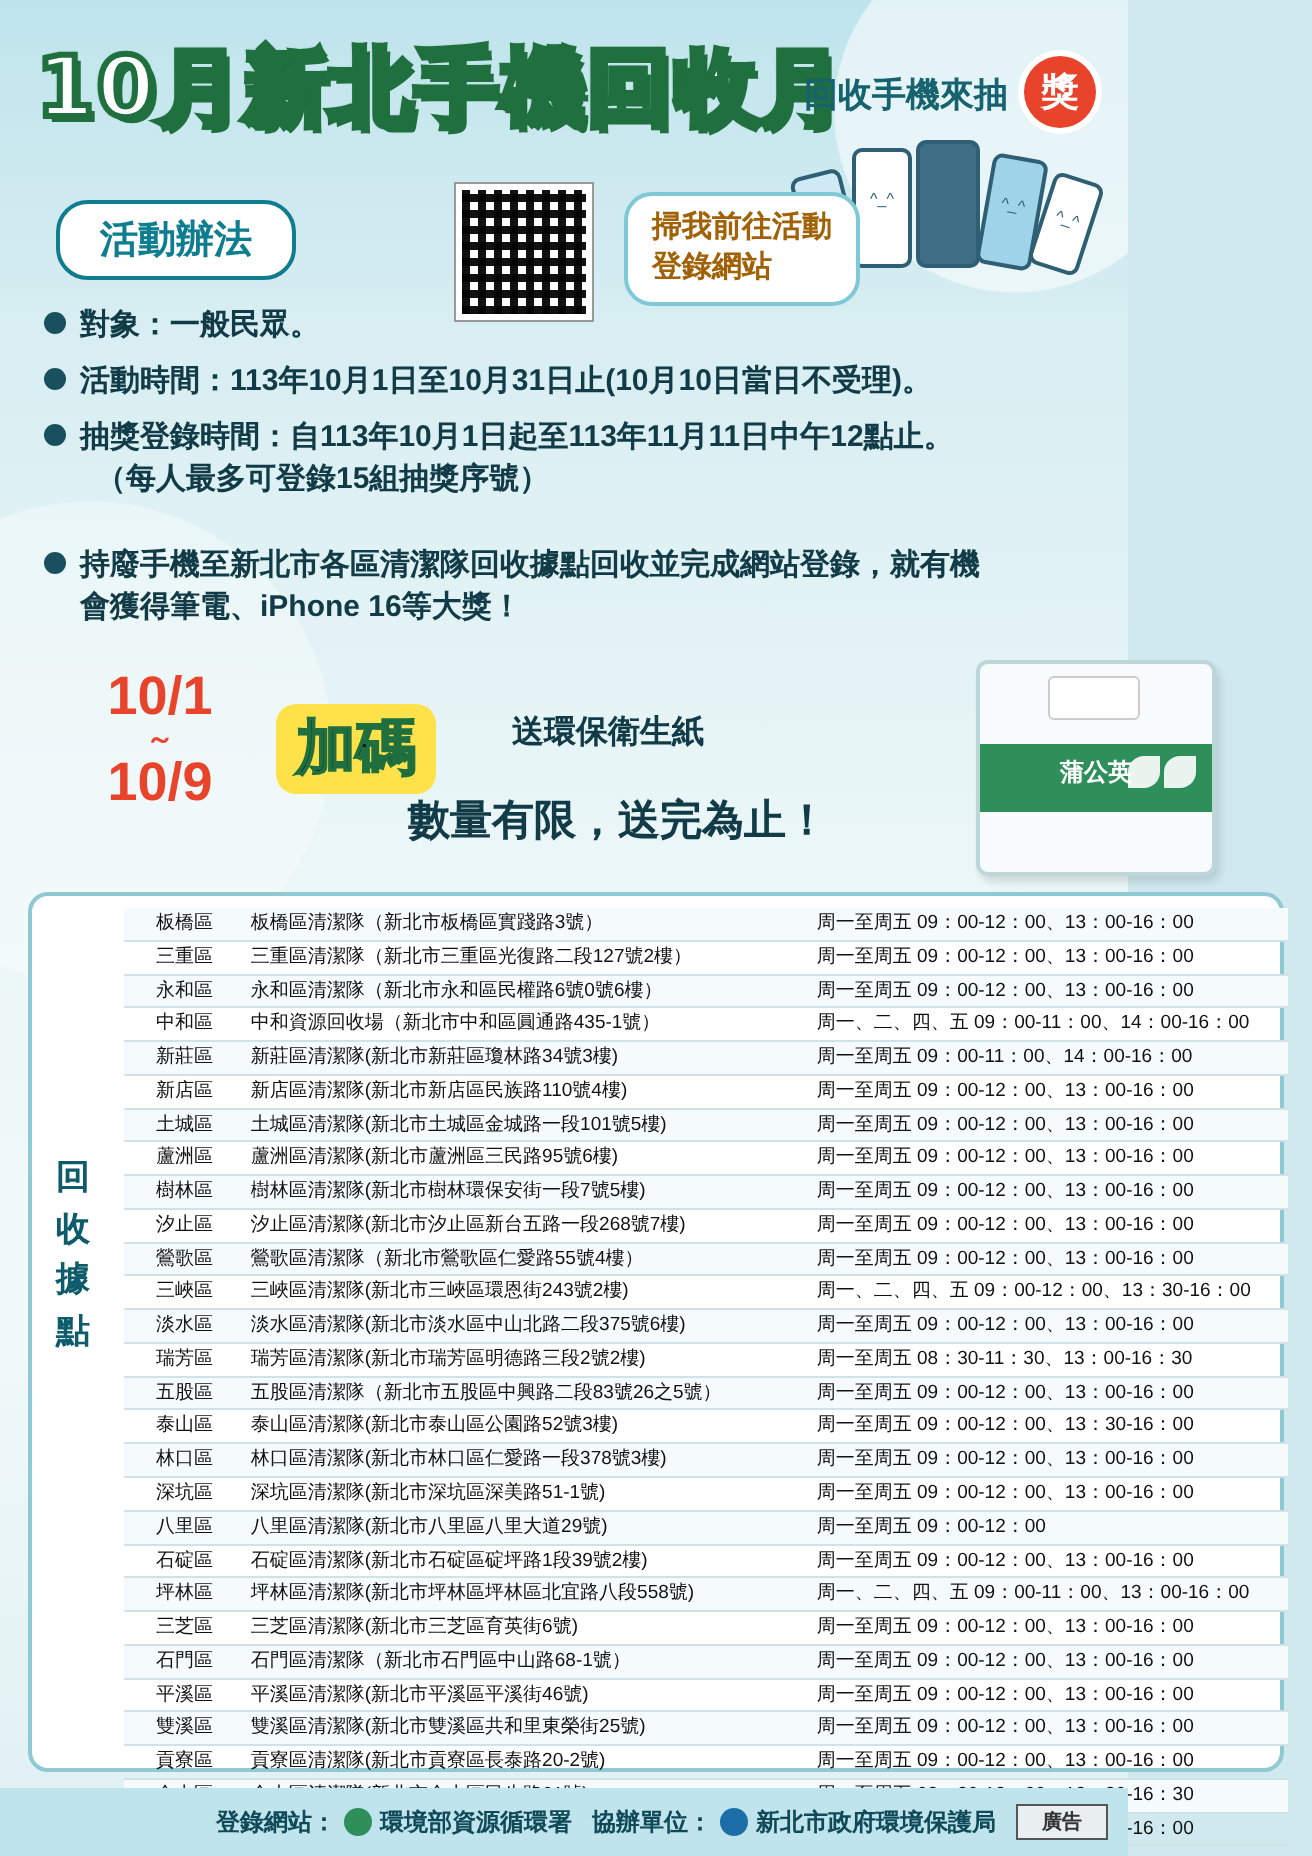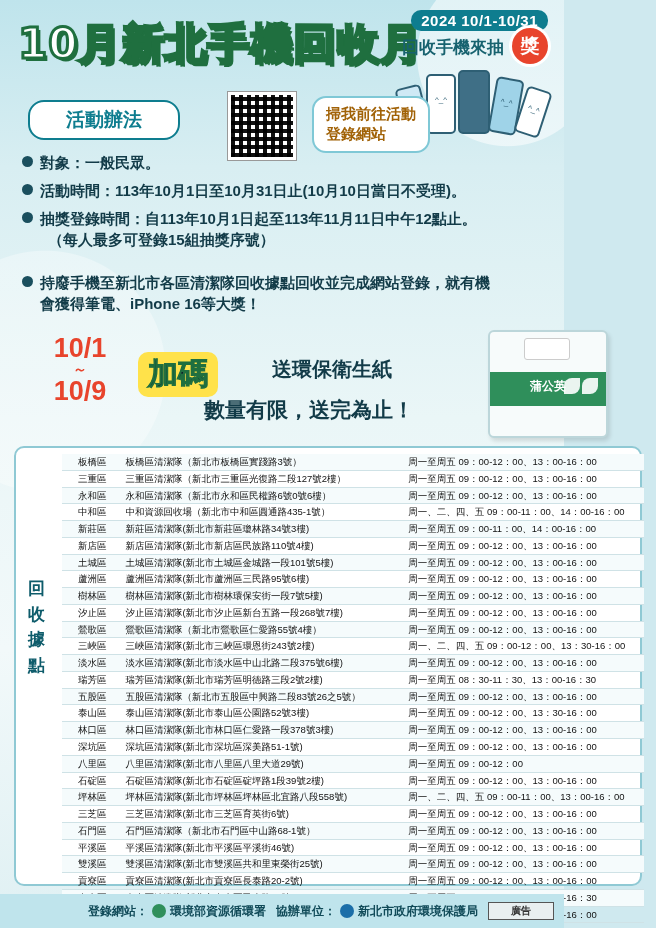--- a/index.html
+++ b/index.html
@@ -54,21 +54,21 @@
   .ph.a{left:0;top:18px;width:22px;height:46px;background:#cfe9f5;transform:rotate(-14deg);}
   .ph.b{left:26px;top:6px;width:26px;height:56px;background:#ffffff;}
   .ph.c{left:58px;top:2px;width:28px;height:60px;background:#3f6f86;}
   .ph.d{left:92px;top:10px;width:24px;height:52px;background:#9fd3e8;transform:rotate(10deg);}
   .ph.e{left:120px;top:20px;width:22px;height:44px;background:#ffffff;transform:rotate(18deg);}
   .ph .face{position:absolute;left:50%;top:34%;transform:translateX(-50%);font-size:8px;color:#2e5f74;}
   
   .rules-title{
     position:absolute;left:28px;top:100px;
     background:#fff;border:2px solid #0e7d8f;border-radius:16px;
-    padding:5px 36px;font-size:19px;font-weight:bold;color:#0e7d8f;
+    padding:5px 20px;font-size:19px;font-weight:bold;color:#0e7d8f;
   }
   .qr{
     position:absolute;left:228px;top:92px;width:62px;height:62px;
     background:
       repeating-linear-gradient(90deg,#111 0 4px,#fff 4px 8px),
       repeating-linear-gradient(0deg,#111 0 4px,#fff 4px 8px);
     background-blend-mode:multiply;
     border:3px solid #fff;box-shadow:0 0 0 1px #999;
   }
   .qr-callout{
@@ -89,21 +89,21 @@
   }
   .dates .d1{font-size:27px;}
   .dates .tilde{font-size:14px;}
   .dates .d2{font-size:27px;}
   .plus{
     position:absolute;left:118px;top:22px;
     font-size:30px;font-weight:bold;color:#0f172a;
     background:#ffe24a;border-radius:10px;padding:2px 10px;
     -webkit-text-stroke:1px #1f6f3f;
   }
-  .bonus-line1{position:absolute;left:252px;top:26px;font-size:20px;font-weight:bold;color:#123b48;}
+  .bonus-line1{position:absolute;left:236px;top:26px;font-size:16px;font-weight:bold;color:#123b48;}
   .bonus-line2{position:absolute;left:184px;top:66px;font-size:21px;font-weight:bold;color:#123b48;}
   .tissue{
     position:absolute;right:28px;top:0;width:116px;height:104px;
     background:#f7fbfb;border:2px solid #bcd6da;border-radius:6px;
     box-shadow:2px 3px 4px rgba(0,0,0,.12);
   }
   .tissue .band{position:absolute;left:0;right:0;top:40px;height:34px;background:#2f8f5b;}
   .tissue .brand{position:absolute;left:0;right:0;top:46px;text-align:center;color:#fff;font-size:12px;font-weight:bold;}
   .tissue .pop{position:absolute;left:34px;top:6px;width:44px;height:20px;background:#fff;border:1px solid #ccc;border-radius:3px;}
   .tissue .leaf{position:absolute;width:16px;height:16px;border-radius:50% 0 50% 0;background:#fff;opacity:.9;}
@@ -127,30 +127,29 @@
   tr:nth-child(odd) td{background:#f5fbfc;}
   
   .footer{
     position:absolute;left:0;right:0;bottom:0;height:34px;
     background:#bfe4ec;display:flex;align-items:center;justify-content:flex-end;
     padding-right:10px;font-size:12px;color:#104a58;font-weight:bold;gap:10px;
   }
   .footer .org{display:flex;align-items:center;gap:4px;}
   .logo-dot{width:14px;height:14px;border-radius:50%;background:#2f8f5b;display:inline-block;}
   .logo-dot.blue{background:#1b6ea8;}
-  .ad-box{border:1px solid #555;padding:1px 22px;font-size:10px;color:#333;background:#e9eff0;}
+  .ad-box{border:1px solid #555;padding:1px 12px;font-size:10px;color:#333;background:#e9eff0;}
 </style>
 </head>
 <body>
 
 <div class="poster">
 
   <div class="header">
     <div class="title-main">10月新北手機回收月</div>
-    <div class="date-top">2024 10/1-10/31</div>
     <div class="sub-slogan">回收手機來抽</div>
     <div class="prize-badge">獎</div>
     <div class="phones">
       <div class="ph a">
           <span class="face">^_^</span>
         </div>
       <div class="ph b">
           <span class="face">^_^</span>
         </div>
       <div class="ph c"></div>

